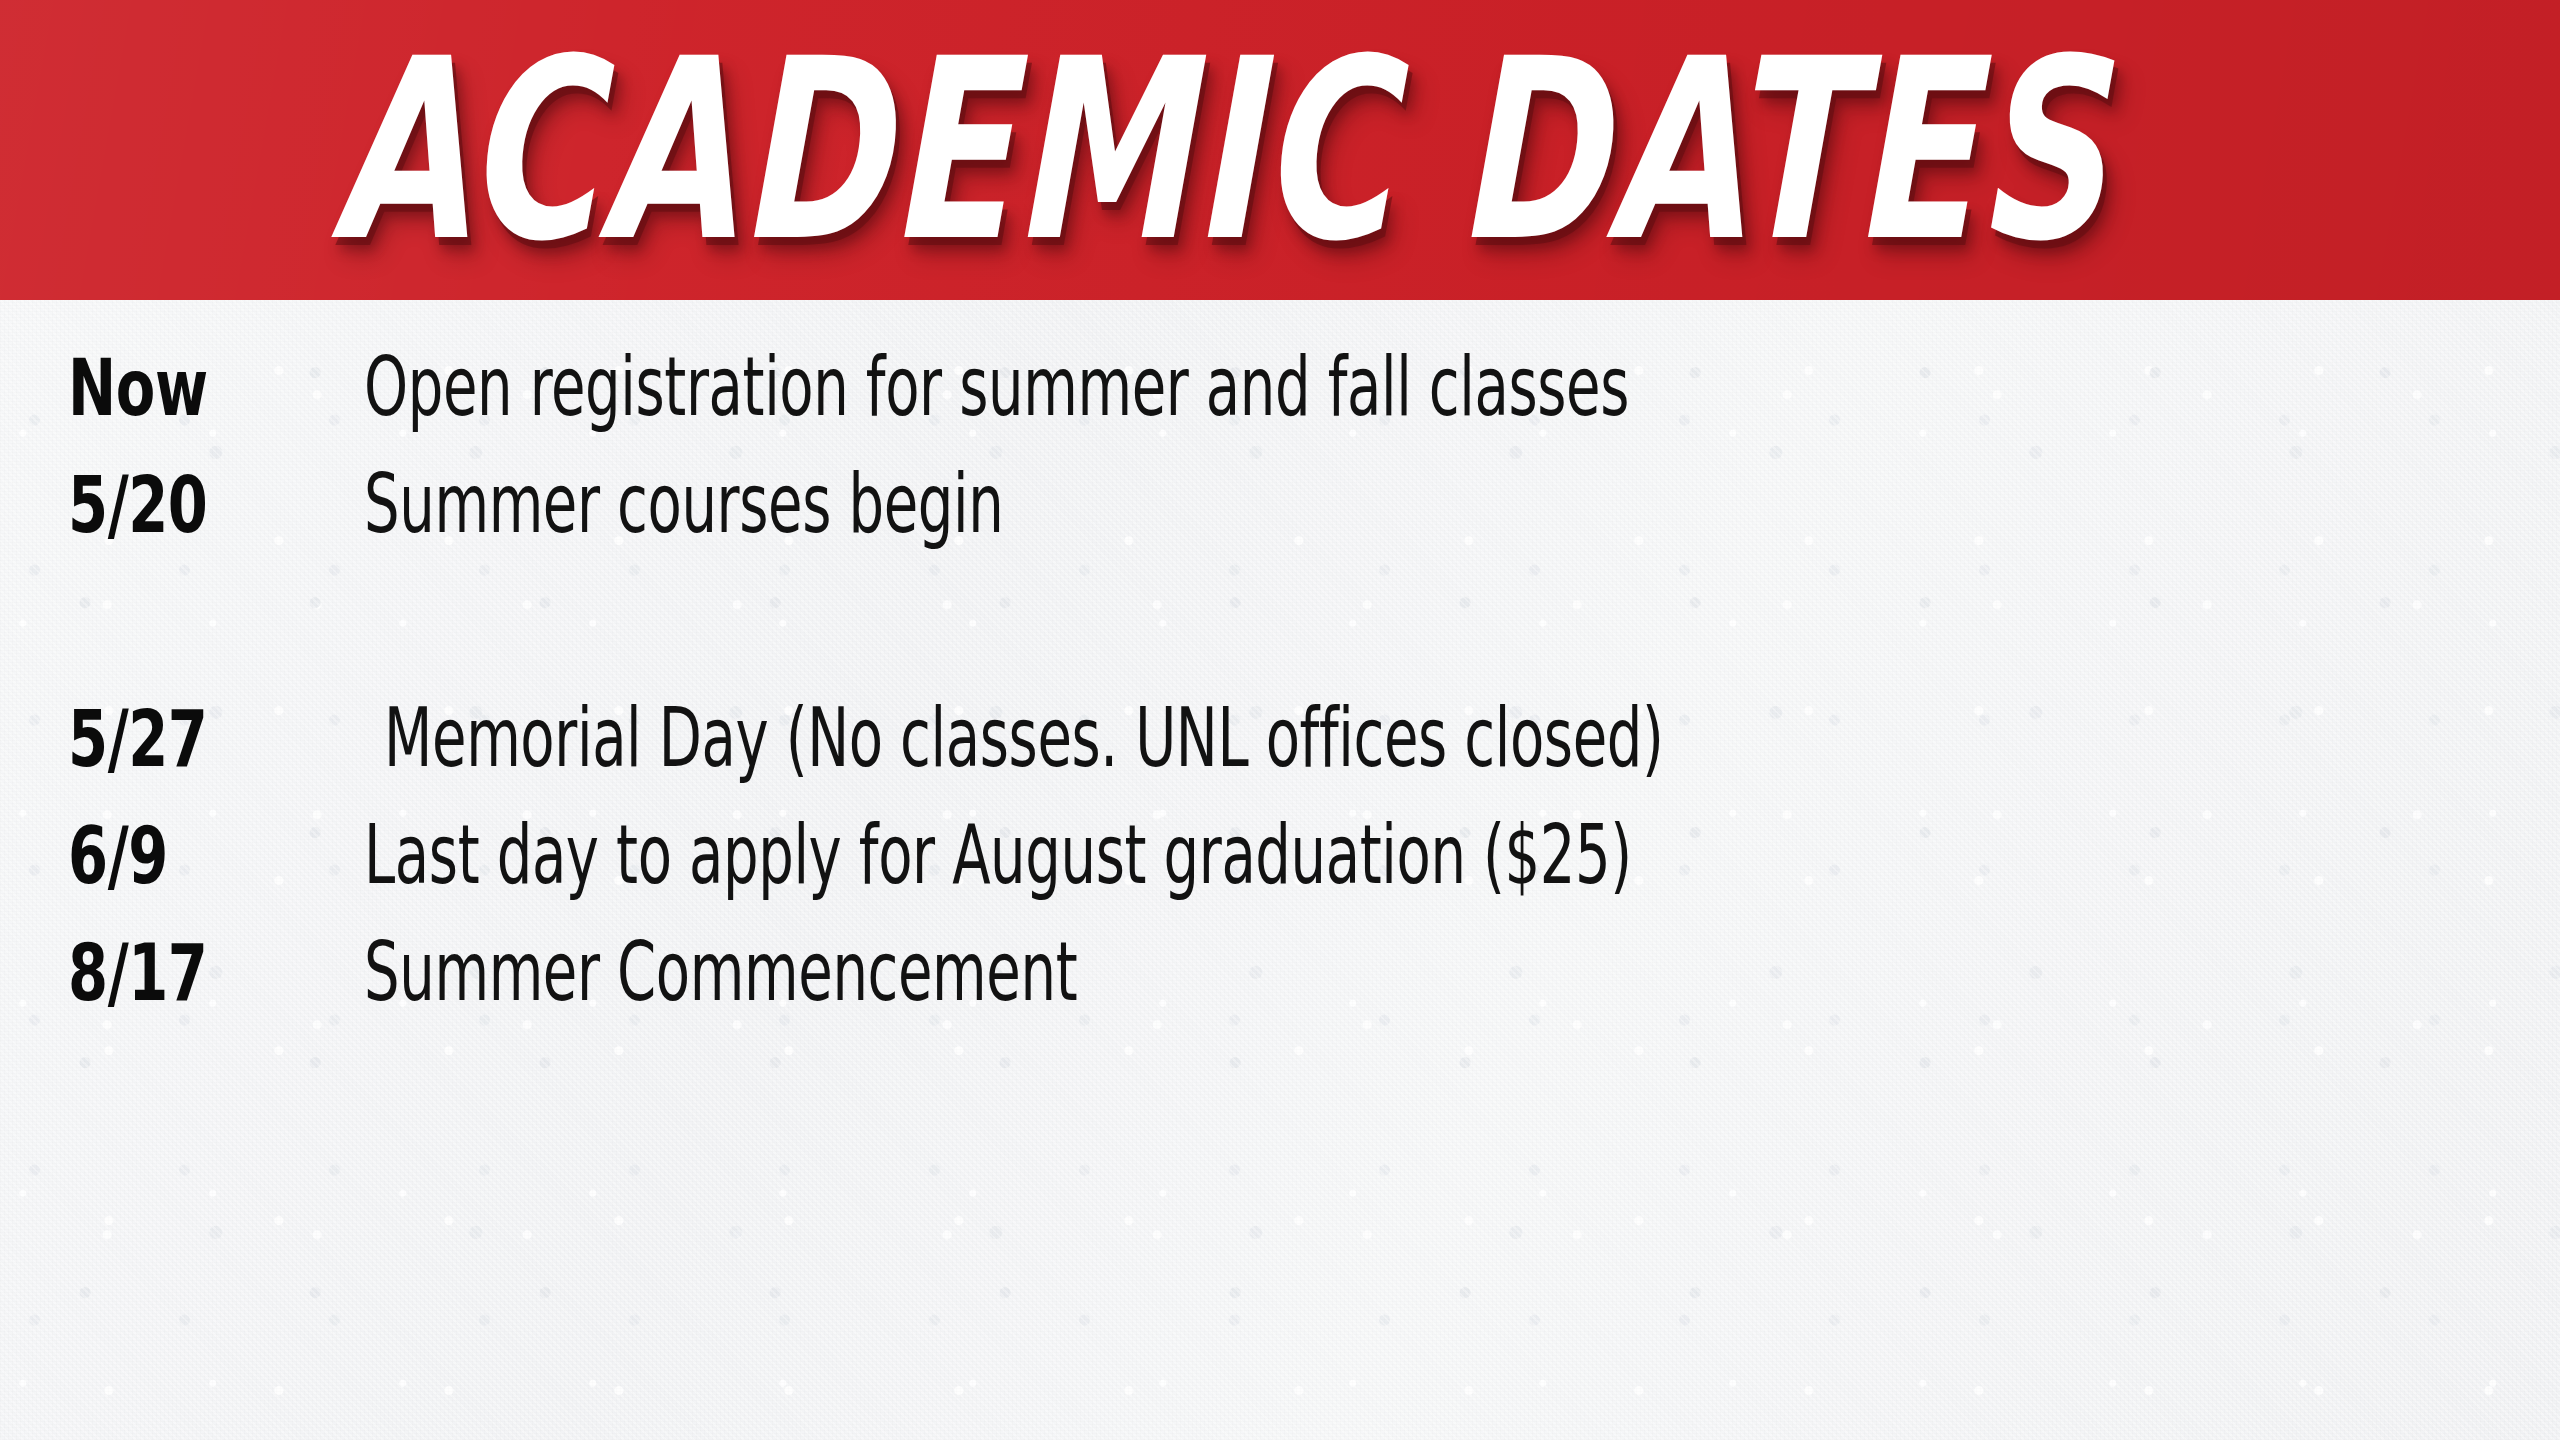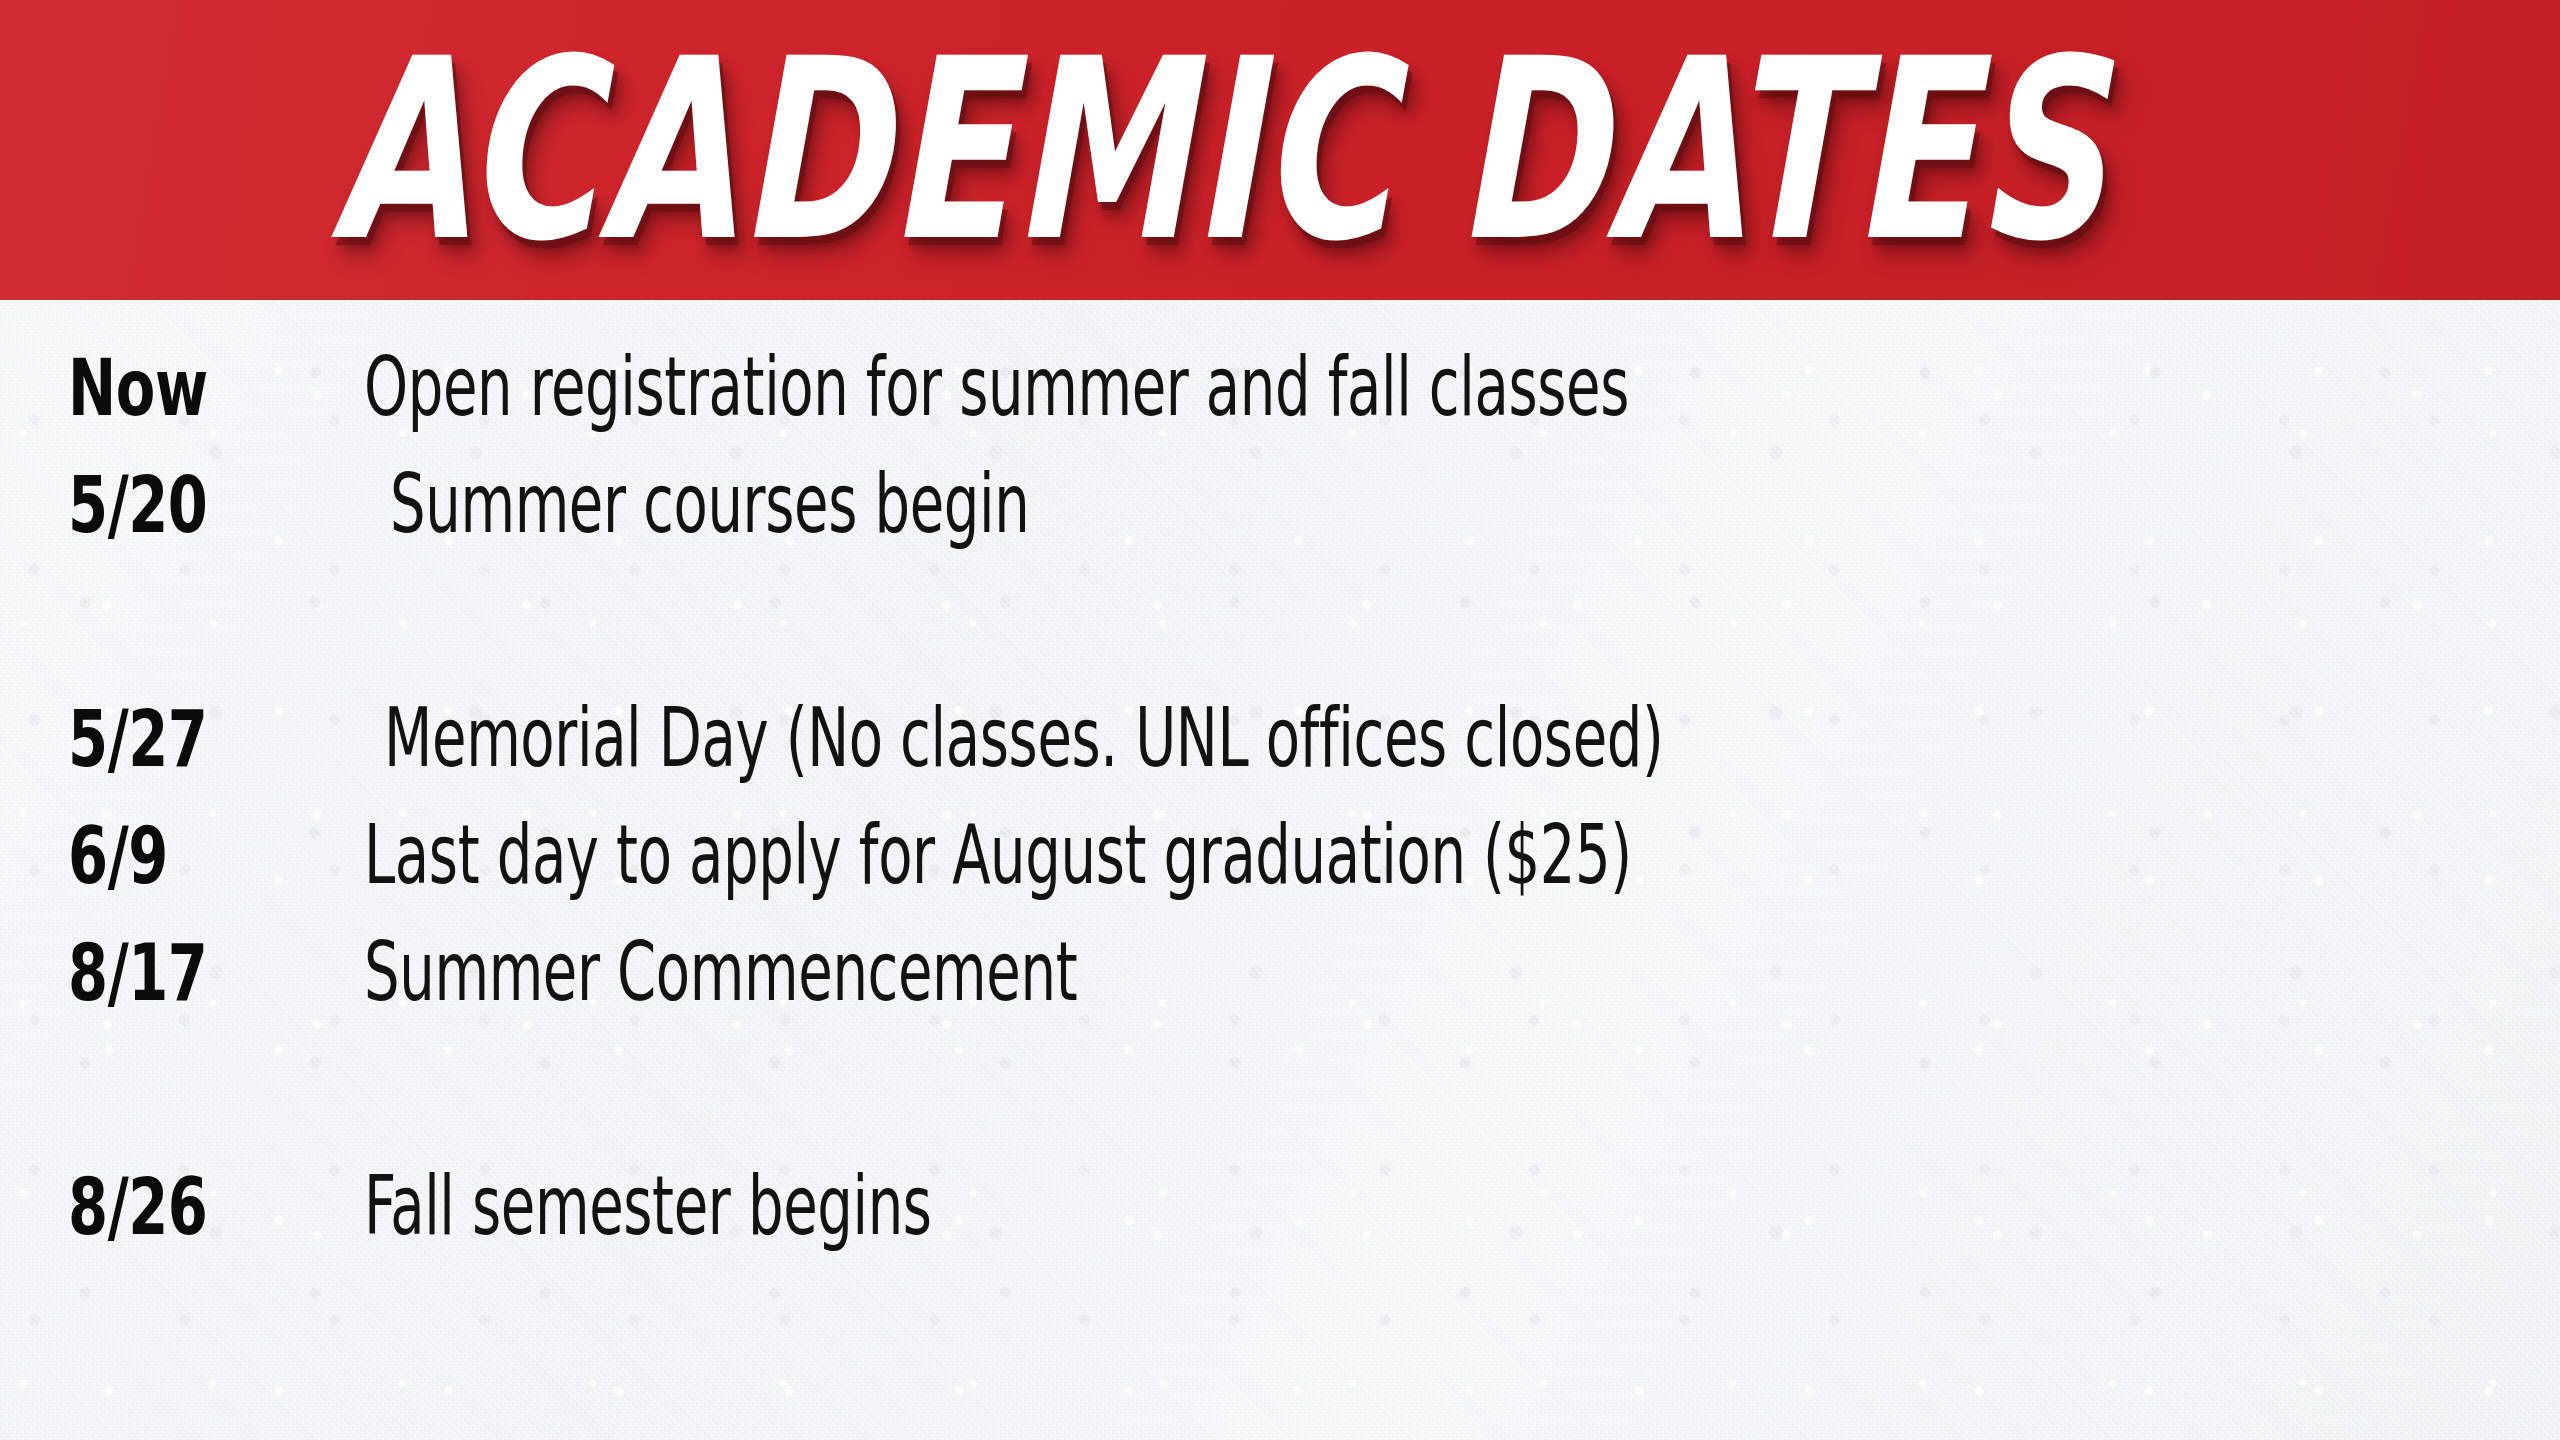--- a/index.html
+++ b/index.html
@@ -151,39 +151,35 @@
     <div id="header-title">
       <span class="title-text" style="color: rgb(255, 255, 255);">ACADEMIC DATES</span>
     </div>
   </div>
 
   <div id="dates-list">
       <div class="date-row" style="top: 46px;">
         <div class="date-cell" style="color: rgb(11, 11, 11);">Now</div>
         <div class="desc-cell" style="color: rgb(18, 18, 18);">Open registration for summer and fall classes</div>
       </div>
-      <div class="date-row" style="top: 163px; gap: 26px;">
+      <div class="date-row" style="top: 163px;">
         <div class="date-cell" style="color: rgb(11, 11, 11);">5/20</div>
         <div class="desc-cell" style="color: rgb(18, 18, 18);">Summer courses begin</div>
       </div>
       <div class="date-row" style="top: 397px; gap: 20px;">
         <div class="date-cell" style="color: rgb(11, 11, 11);">5/27</div>
         <div class="desc-cell" style="color: rgb(18, 18, 18);">Memorial Day (No classes. UNL offices closed)</div>
       </div>
       <div class="date-row" style="top: 514px; justify-content: space-between;">
         <div class="date-cell" style="color: rgb(11, 11, 11);">6/9</div>
         <div class="desc-cell" style="color: rgb(18, 18, 18);">Last day to apply for August graduation ($25)</div>
       </div>
       <div class="date-row" style="top: 631px;">
         <div class="date-cell" style="color: rgb(11, 11, 11);">8/17</div>
         <div class="desc-cell" style="color: rgb(18, 18, 18);">Summer Commencement</div>
       </div>
       <div class="date-row spacer-row" style="top: 748px;">
         <div class="date-cell" style="color: rgb(11, 11, 11);"></div>
         <div class="desc-cell" style="color: rgb(18, 18, 18);"></div>
       </div>
-      <div class="date-row" style="top: 865px;">
-        <div class="date-cell" style="color: rgb(11, 11, 11);">8/26</div>
-        <div class="desc-cell" style="color: rgb(18, 18, 18);">Fall semester begins</div>
-      </div>
     </div>
 
 </div>
 
 </body></html>

